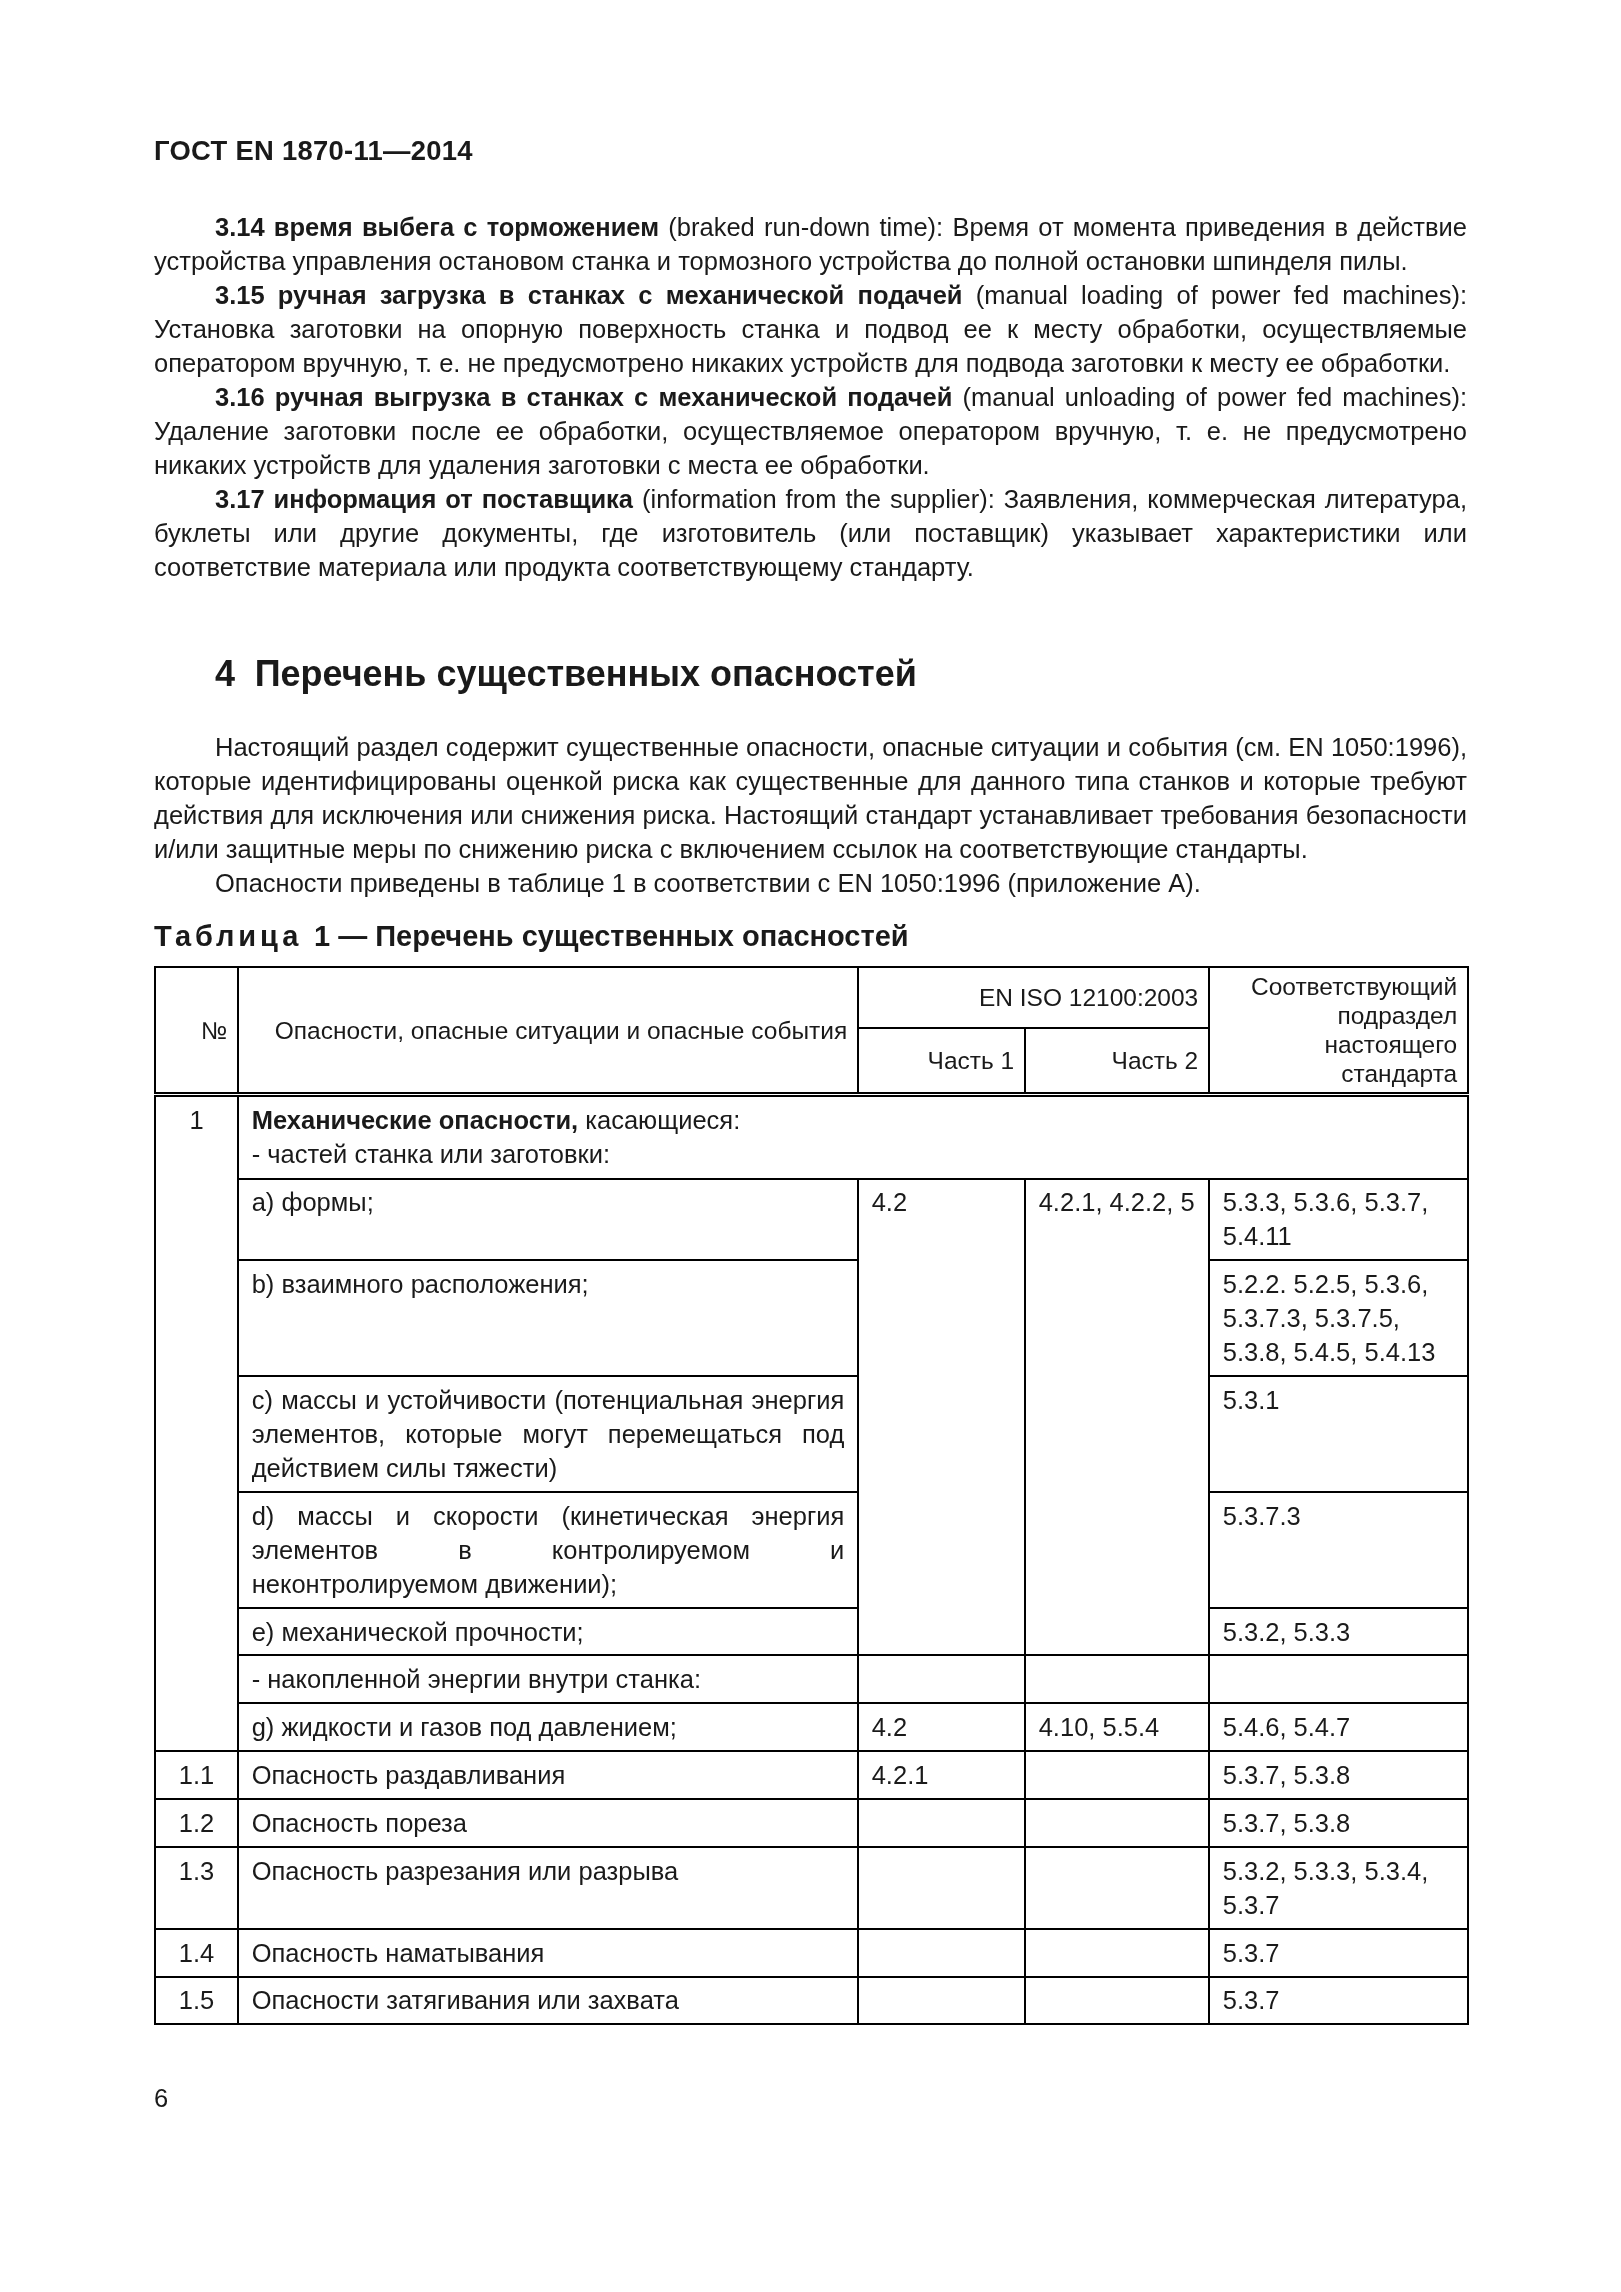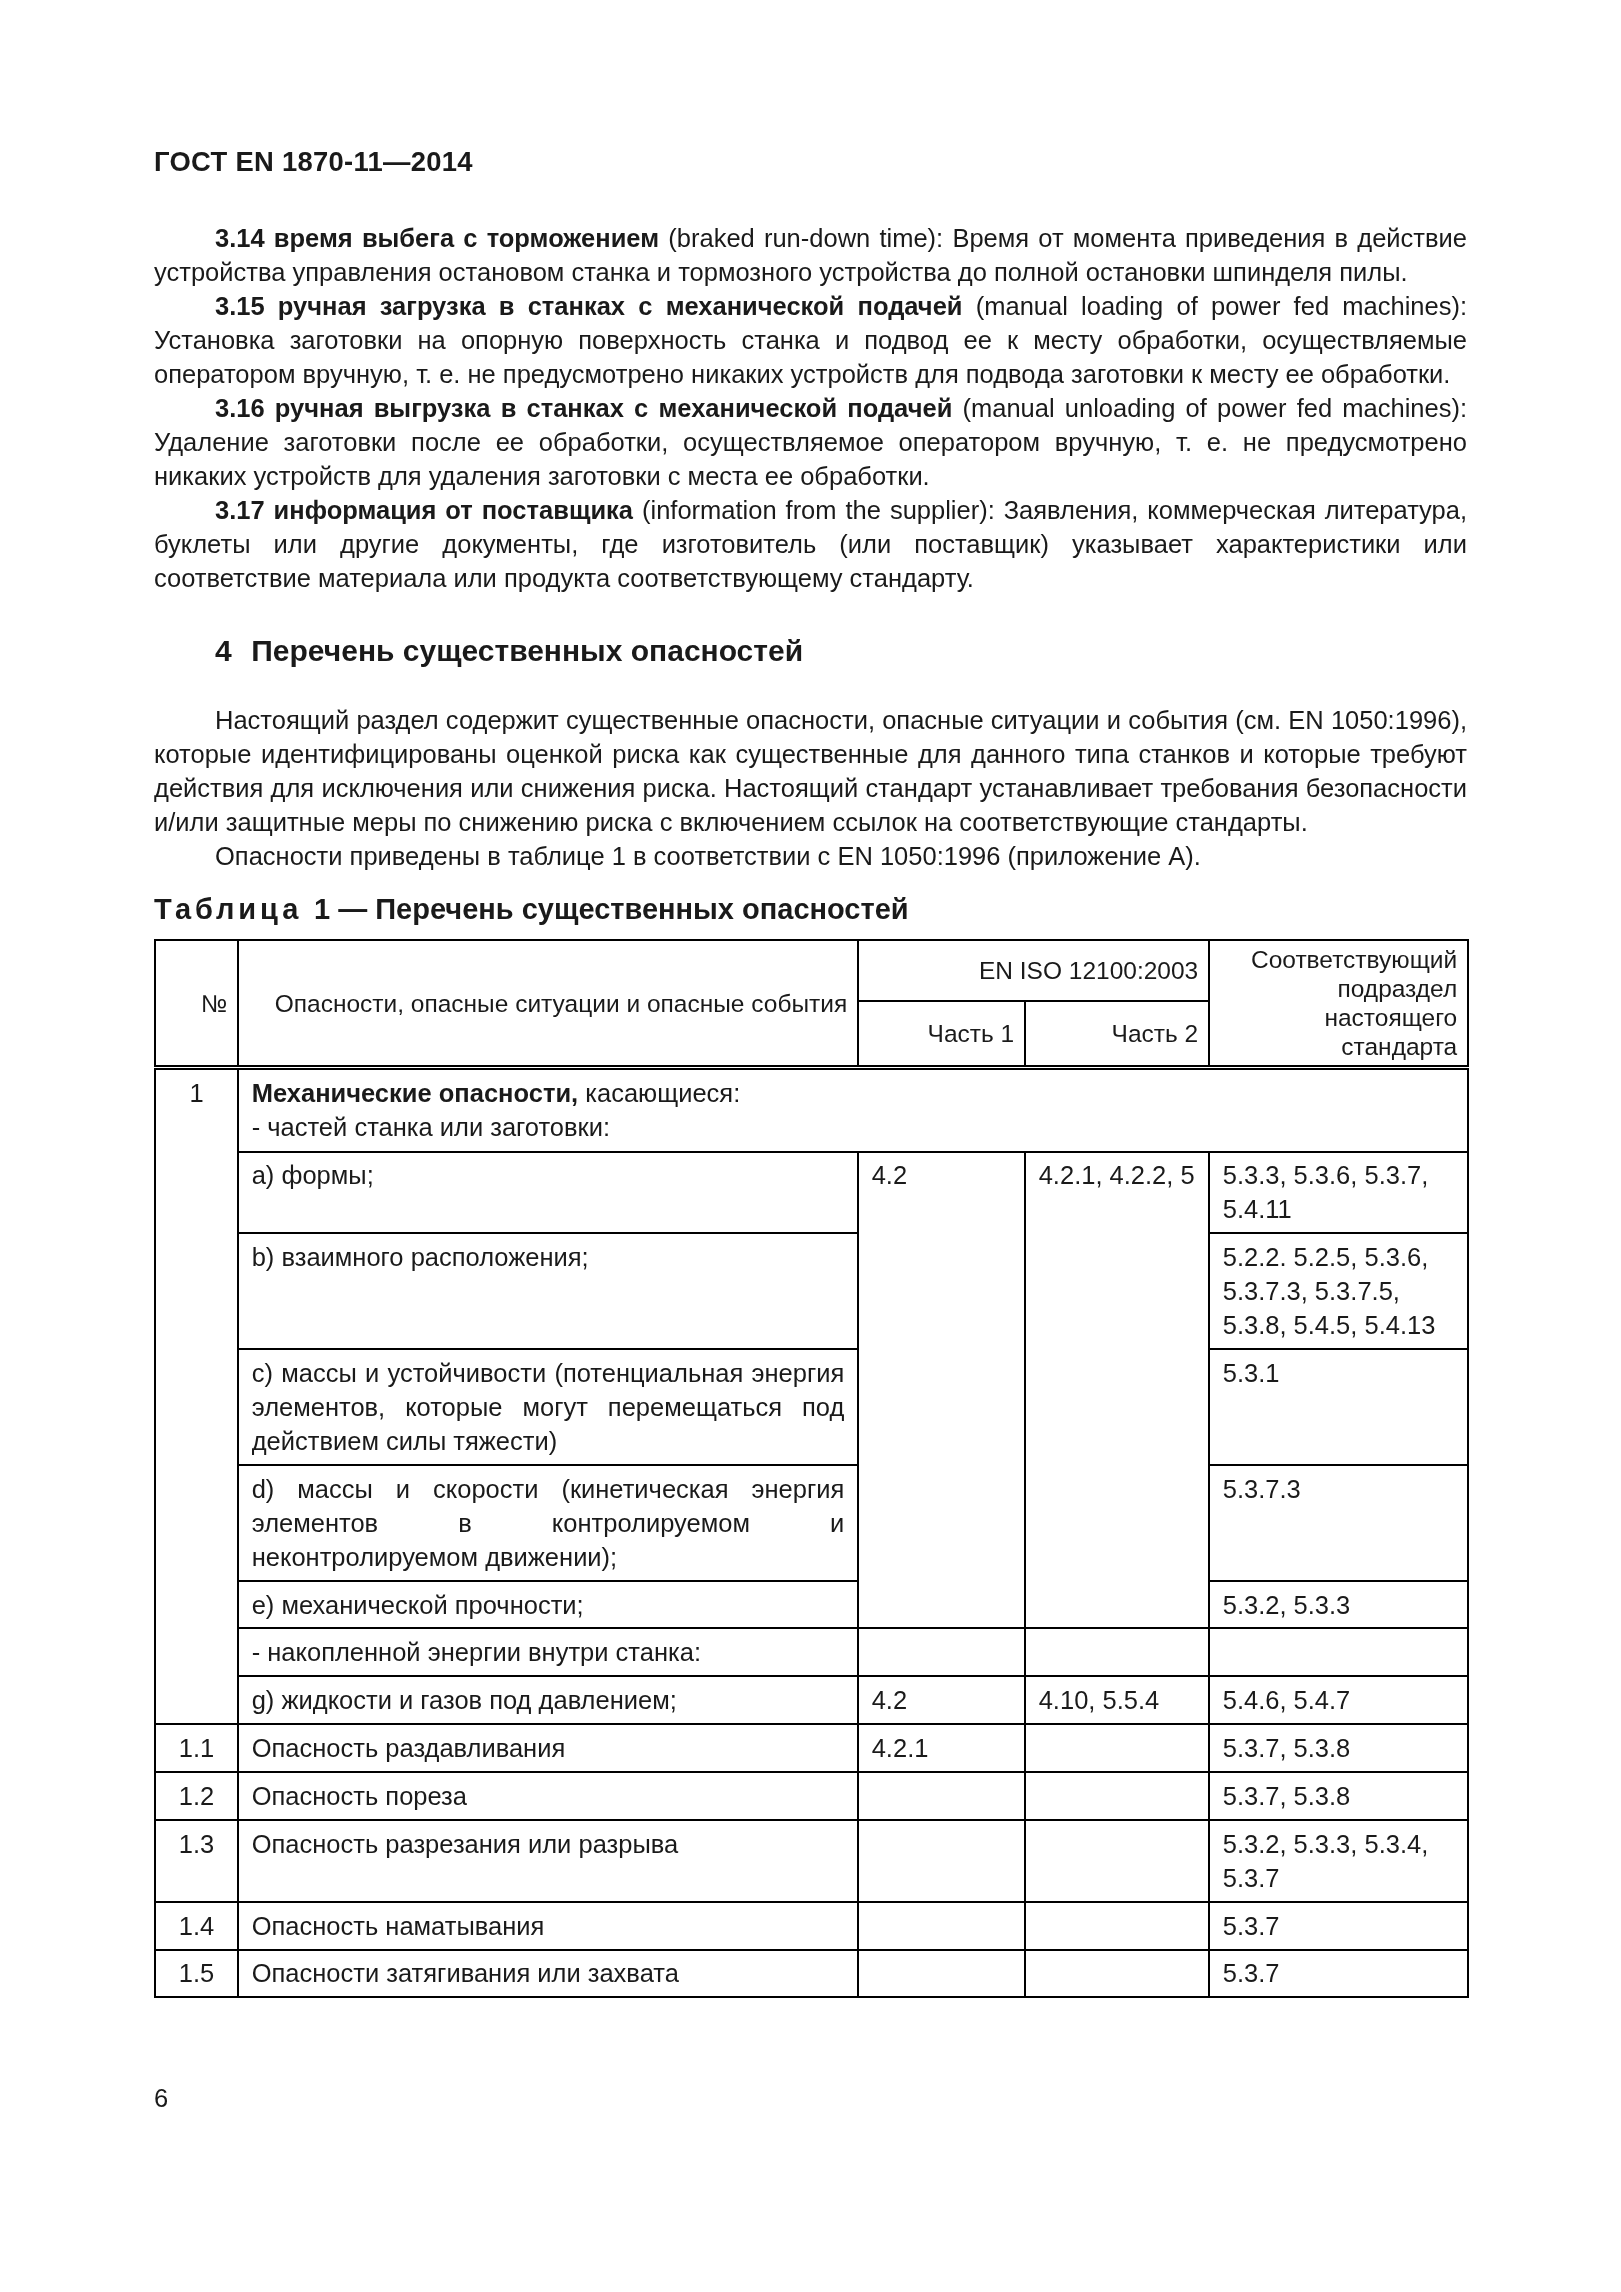--- a/index.html
+++ b/index.html
@@ -5,27 +5,27 @@
   html,body { margin:0; padding:0; }
   body {
     width:1621px; height:2293px;
     background:#ffffff;
     font-family:"Liberation Sans","DejaVu Sans",sans-serif;
     color:#1a1a1a;
     position:relative;
   }
   .page { box-sizing:border-box; width:1621px; height:2293px; padding:135px 154px 0 154px; position:relative; }
 
-  .doc-header { font-size:27.4px; font-weight:bold; letter-spacing:0.3px;margin-top:11px; }
+  .doc-header { font-size:27.4px; font-weight:bold; letter-spacing:0.3px; }
 
   .paras { margin-top:43px; }
   .para { font-size:25.5px; line-height:34px; text-align:justify; text-indent:61px; margin:0; }
   .para b { font-weight:bold; }
 
-  .section-heading { font-size:30px; font-weight:bold; margin:39px 0 35px 0; padding-left:61px; }
+  .section-heading { font-size:36px; font-weight:bold; margin:69px 0 35px 0; padding-left:61px; }
   .section-heading .sec-num { margin-right:19.6px; }
 
   .section-body { margin:0; }
 
   .table-caption { font-size:29px; margin:19.6px 0 13.7px 0;font-weight:bold; }
   .table-caption .cap-word { letter-spacing:3.9px; margin-right:11.8px; }
 
   table.hazards {
     border-collapse:collapse;
     table-layout:fixed;

